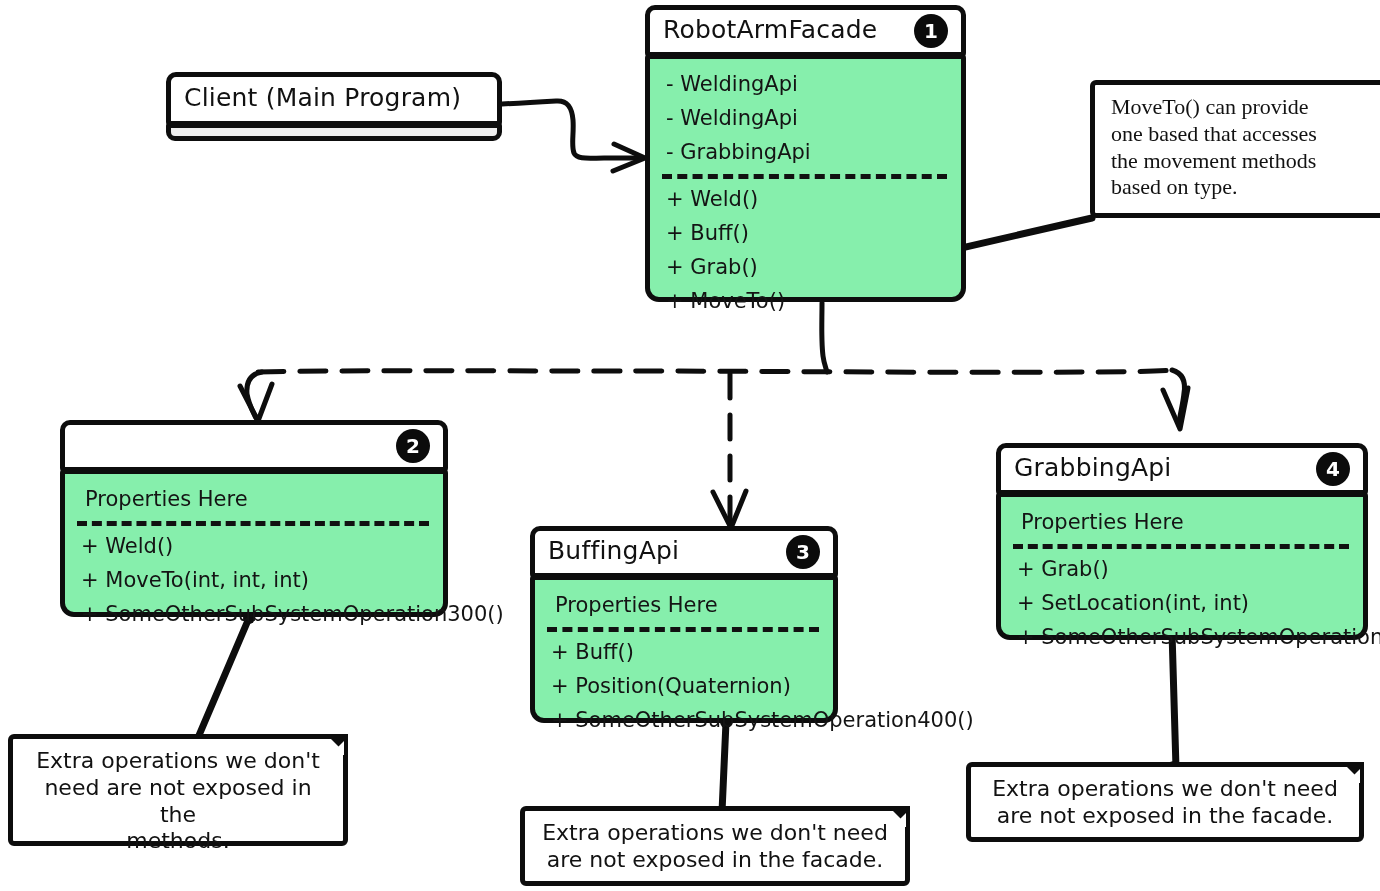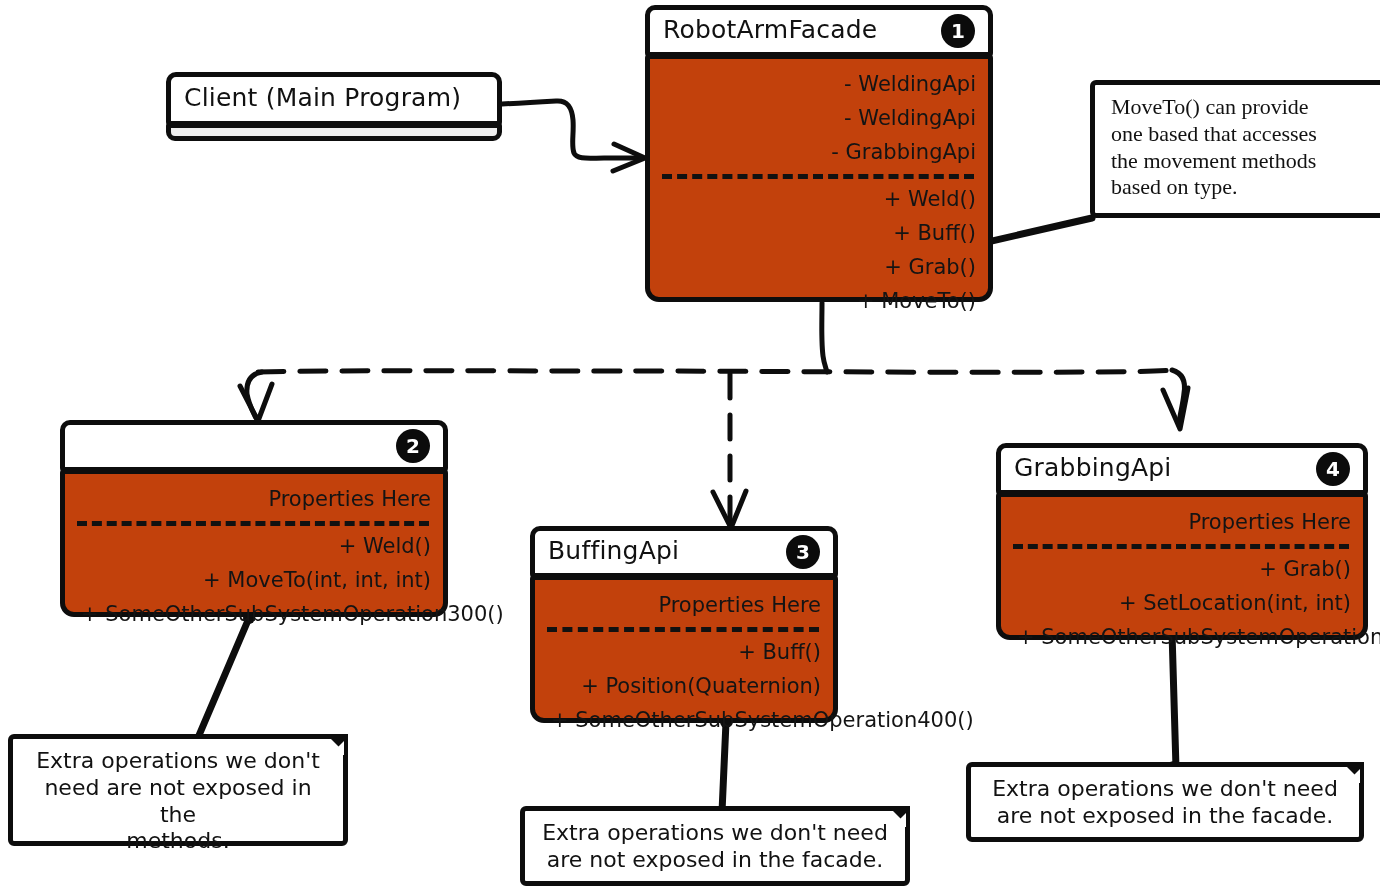--- a/index.html
+++ b/index.html
@@ -19,22 +19,22 @@
     font-size:25px;color:#111;letter-spacing:.2px;white-space:nowrap;
     padding-left:13px;padding-bottom:3px;
   }
   .uml .badge{
     position:absolute;right:13px;top:50%;transform:translateY(-50%);
     width:34px;height:34px;border-radius:50%;background:#0b0b0b;color:#fff;
     font-size:20px;font-weight:bold;display:flex;align-items:center;justify-content:center;
     line-height:1;
   }
   .uml .body{
-    position:relative;background:#c2410c;border:5px solid #0d0d0d;box-sizing:border-box;
-    border-radius:4px 4px 14px 14px;margin-top:-3px;padding:9px 12px 10px 12px;text-align:right;
+    position:relative;background:#86efac;border:5px solid #0d0d0d;box-sizing:border-box;
+    border-radius:4px 4px 14px 14px;margin-top:-3px;padding:9px 12px 10px 12px;
   }
   .uml .row{font-size:21px;color:#141414;white-space:nowrap;line-height:1.0;padding:6px 0 7px 4px;}
   .uml .row.ind{padding-left:8px;}
   .sep{height:0;border-top:5px dashed #111;margin:4px 2px 4px 0;}
 
   
   .clientbox .strip{
     background:#eeeeee;border:5px solid #0d0d0d;border-radius:3px 3px 9px 9px;
     box-sizing:border-box;margin-top:-3px;height:18px;
   }
@@ -85,21 +85,21 @@
     </g>
   </svg>
 
   <div class="uml clientbox" style="left:166px;top:72px;width:336px;">
     <div class="titlebar" style="height:54px;">
       <div class="title">Client (Main Program)</div>
     </div>
     <div class="strip"></div>
   </div>
 
-  <div class="uml" style="left:645px;top:5px;width:348px;">
+  <div class="uml" style="left:645px;top:5px;width:321px;">
     <div class="titlebar" style="height:52px;">
       <div class="title">RobotArmFacade</div>
       <div class="badge">1</div>
     </div>
     <div class="body" style="height:248px;">
       <div class="row">- WeldingApi</div>
       <div class="row">- WeldingApi</div>
       <div class="row">- GrabbingApi</div>
       <div class="sep"></div>
       <div class="row">+ Weld()</div>

